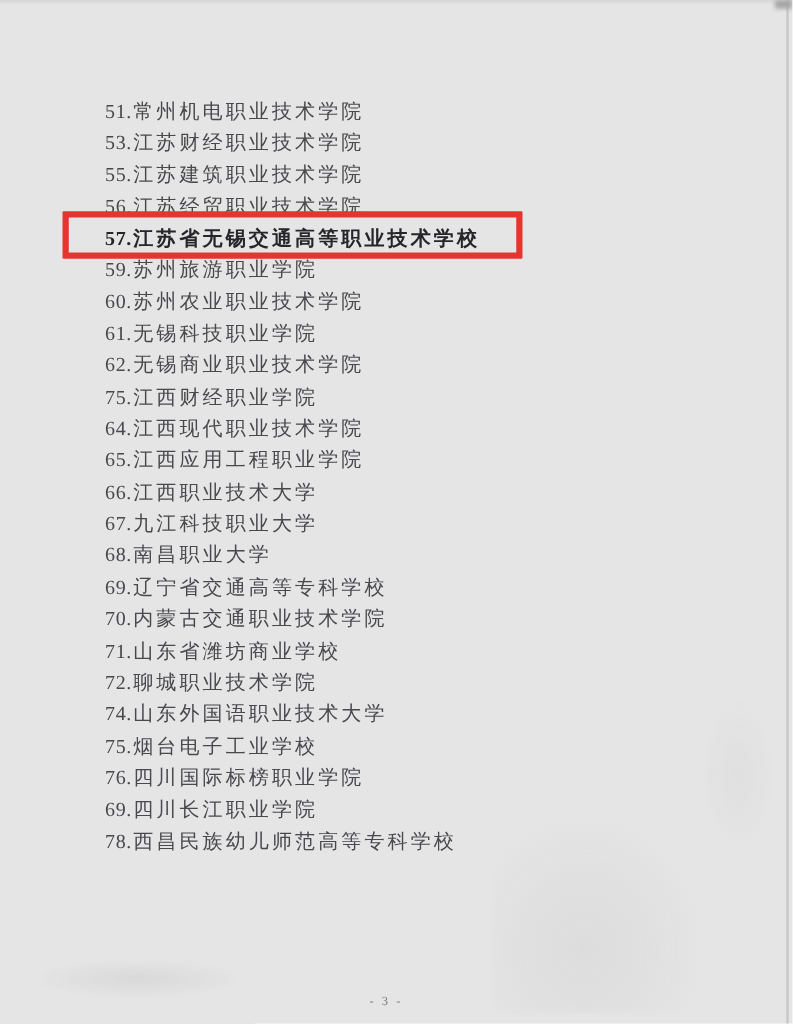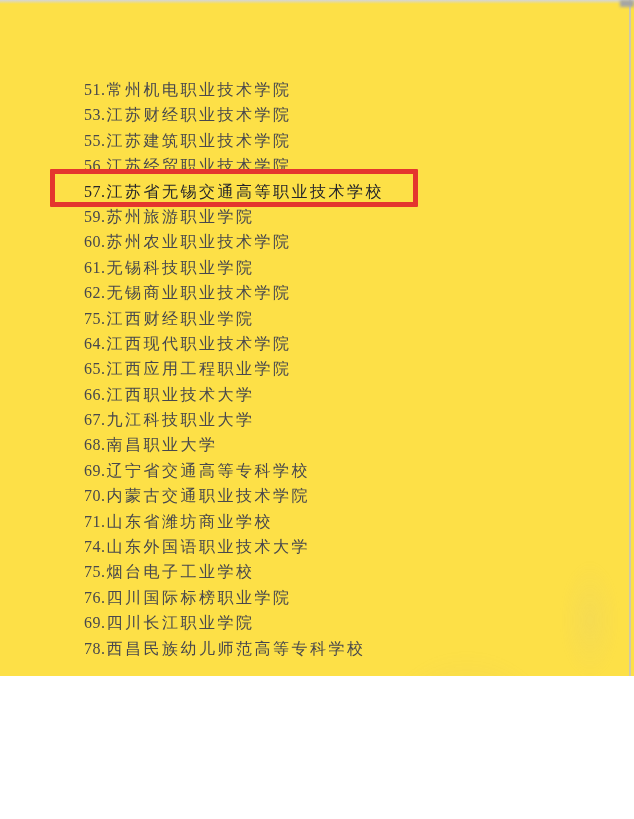--- a/index.html
+++ b/index.html
@@ -3,22 +3,22 @@
 <meta charset="utf-8">
 <style>
   html, body {
     margin: 0;
     padding: 0;
     background: #ffffff;
   }
   .page {
     position: relative;
     width: 634px;
-    height: 676px;
-    background: #fde047;
+    height: 819px;
+    background: #e5e5e5;
     overflow: hidden;
     font-family: "Liberation Serif", "DejaVu Serif", serif;
   }
   
   .scan-top-band {
     position: absolute;
     top: 0; left: 0; right: 0;
     height: 4px;
     background: linear-gradient(to bottom, #d6d6d6, rgba(214,214,214,0));
   }
@@ -74,21 +74,21 @@
     font-size: 16px;
     letter-spacing: 2.5px;
     color: #48484d;
     white-space: nowrap;
   }
   .row .num {
     letter-spacing: 0.5px;
     padding-right: 1px;
   }
   .row.highlighted {
-    font-weight: normal;
+    font-weight: bold;
     color: #25252a;
   }
   .hl-box {
     position: absolute;
     left: -34px;
     top: -10px;
     width: 368px;
     height: 38px;
     box-sizing: border-box;
     border: 5px solid #e4362e;
@@ -189,20 +189,23 @@
   </div>
 
   <div class="row">
     <span class="num">70.</span><span class="name">内蒙古交通职业技术学院</span>
   </div>
 
   <div class="row">
     <span class="num">71.</span><span class="name">山东省潍坊商业学校</span>
   </div>
 
+  <div class="row">
+    <span class="num">72.</span><span class="name">聊城职业技术学院</span>
+  </div>
 
 
   <div class="row">
     <span class="num">74.</span><span class="name">山东外国语职业技术大学</span>
   </div>
 
   <div class="row">
     <span class="num">75.</span><span class="name">烟台电子工业学校</span>
   </div>
 

